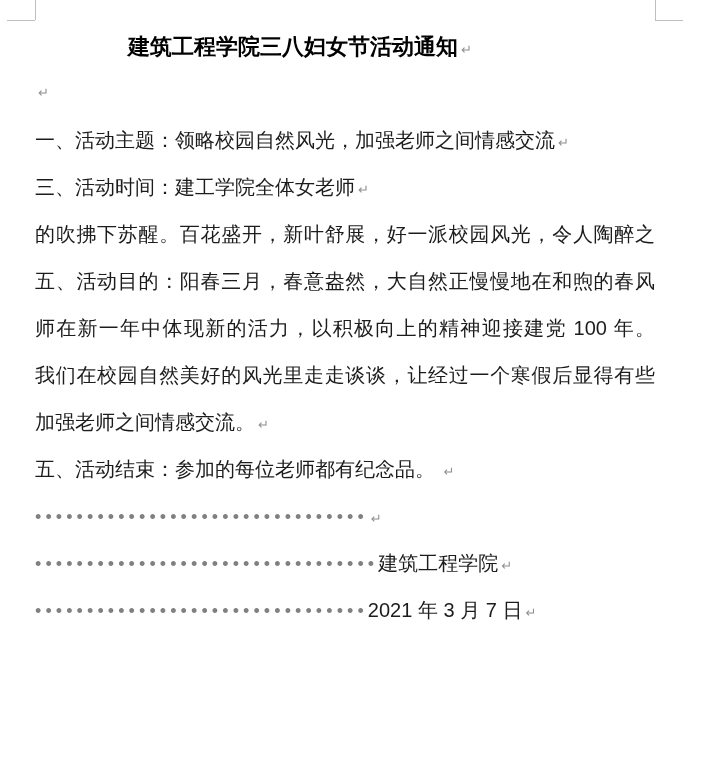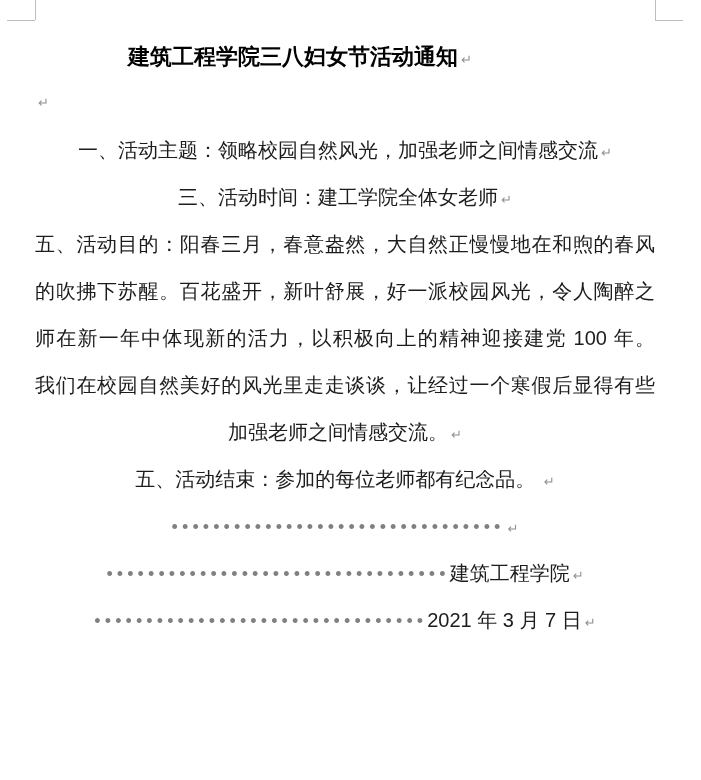--- a/index.html
+++ b/index.html
@@ -14,29 +14,29 @@
   .bound.tl-v { left: 35px; top: 0; width: 1px; height: 20px; }
   .bound.tl-h { left: 7px;  top: 20px; width: 28px; height: 1px; }
   .bound.tr-v { left: 655px; top: 0; width: 1px; height: 20px; }
   .bound.tr-h { left: 655px; top: 20px; width: 28px; height: 1px; }
 
   .content {
     position: absolute; left: 35px; top: 0; width: 620px;
     color: #1c1c1c;
   }
   .title-line {
-    margin-top: 37px; height: 40px; line-height: 40px;
+    margin-top: 27px; height: 40px; line-height: 40px;
     padding-left: 93px;
     font-size: 22px; font-weight: 700; color: #000000;
     white-space: nowrap;
   }
   .empty-line { height: 50px; line-height: 50px; }
   .line {
     height: 47px; line-height: 47px;
-    font-size: 20px; white-space: nowrap; text-align: center;
+    font-size: 20px; white-space: nowrap;
   }
   .jline {
     white-space: normal;
     text-align: justify;
     text-align-last: justify;
     text-justify: inter-character;
   }
   .mark {
     font-size: 13px; color: #909090; font-weight: 400;
     margin-left: 3px; letter-spacing: 0;
@@ -67,24 +67,24 @@
     <span>一、活动主题：领略校园自然风光，加强老师之间情感交流</span><span class="mark">↵</span>
   </div>
 
 
   <div class="line">
     <span>三、活动时间：建工学院全体女老师</span><span class="mark">↵</span>
   </div>
 
 
   <div class="line jline">
-    <span>五、活动目的：阳春三月，春意盎然，大自然正慢慢地在和煦的春风</span>
+    <span>的吹拂下苏醒。百花盛开，新叶舒展，好一派校园风光，令人陶醉之</span>
   </div>
   <div class="line jline">
-    <span>的吹拂下苏醒。百花盛开，新叶舒展，好一派校园风光，令人陶醉之</span>
+    <span>五、活动目的：阳春三月，春意盎然，大自然正慢慢地在和煦的春风</span>
   </div>
   <div class="line jline">
     <span>师在新一年中体现新的活力，以积极向上的精神迎接建党 100 年。</span>
   </div>
   <div class="line jline">
     <span>我们在校园自然美好的风光里走走谈谈，让经过一个寒假后显得有些</span>
   </div>
 
   <div class="line">
     <span>加强老师之间情感交流。</span><span class="mark">↵</span>

